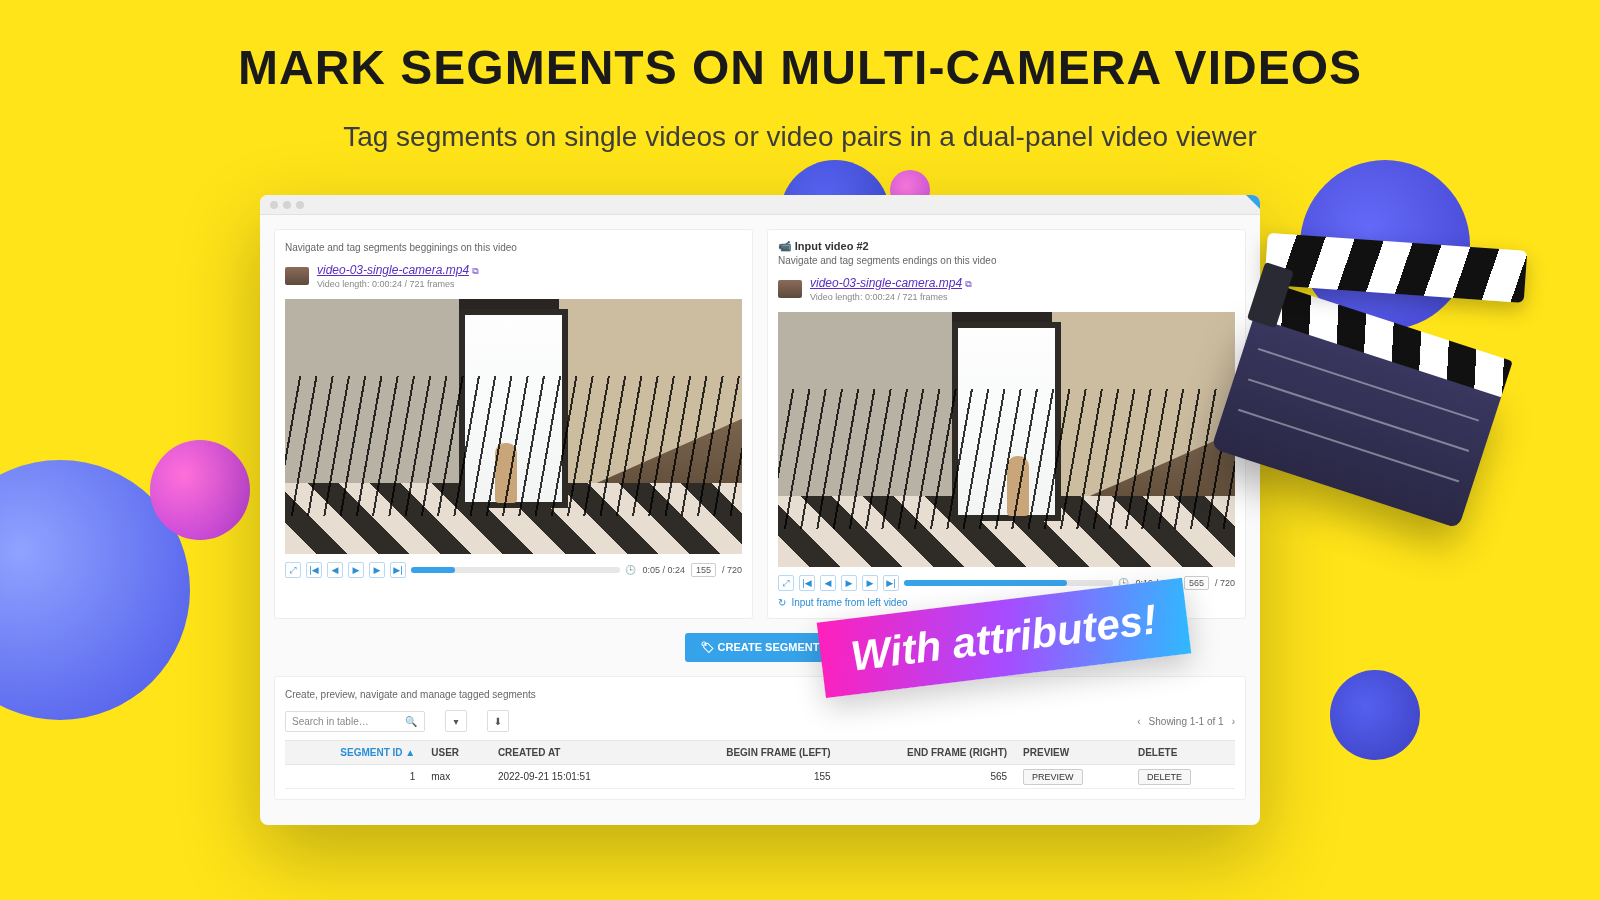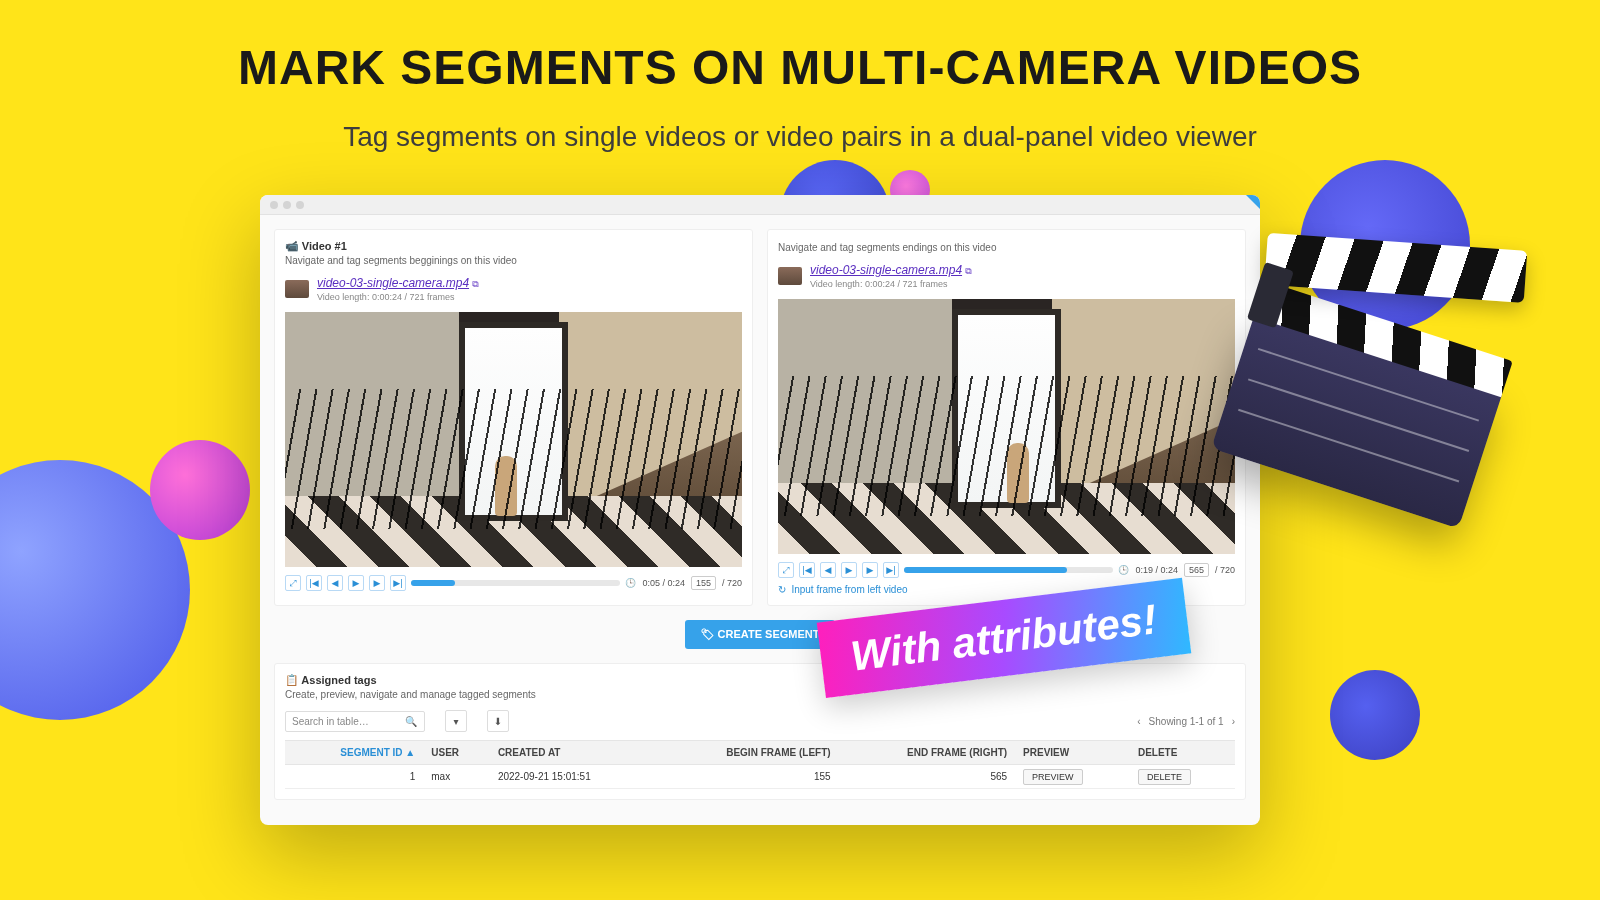--- a/index.html
+++ b/index.html
@@ -148,21 +148,20 @@
   <div class="blue-chevron"></div>
   <div class="titlebar">
     <div class="dot"></div>
     <div class="dot"></div>
     <div class="dot"></div>
   </div>
   <div class="content">
     <div class="dual">
 
       <div class="panel">
-        <div class="panel-title">📹 Video #1</div>
         <div class="panel-sub">Navigate and tag segments begginings on this video</div>
         <div class="fileinfo">
           <div class="thumb"></div>
           <div>
             <span class="filelink">video-03-single-camera.mp4</span>
             <span style="color:#5a2ec0;font-size:9px;"> ⧉</span><br>
             <span class="filemeta">Video length: 0:00:24 / 721 frames</span>
           </div>
         </div>
         <div class="video-frame">
@@ -187,20 +186,21 @@
           <div class="time">
             <span>🕒</span>
             <span>0:05 / 0:24</span>
             <span class="framebox">155</span>
             <span>/ <span>720</span></span>
           </div>
         </div>
       </div>
 
       <div class="panel">
+        <div class="panel-title">📹 Input video #2</div>
         <div class="panel-sub">Navigate and tag segments endings on this video</div>
         <div class="fileinfo">
           <div class="thumb"></div>
           <div>
             <span class="filelink">video-03-single-camera.mp4</span>
             <span style="color:#5a2ec0;font-size:9px;"> ⧉</span><br>
             <span class="filemeta">Video length: 0:00:24 / 721 frames</span>
           </div>
         </div>
         <div class="video-frame">
@@ -234,21 +234,20 @@
           <span>Input frame from left video</span>
         </div>
       </div>
     </div>
 
     <button class="create-seg">
       <span>🏷 </span><span>CREATE SEGMENT</span>
     </button>
 
     <div class="tags-section">
-      <div class="tags-title">📋 Assigned tags</div>
       <div class="tags-sub">Create, preview, navigate and manage tagged segments</div>
       <div class="table-toolbar">
         <div class="search">
           <span>Search in table…</span>
           <span style="float:right;">🔍</span>
         </div>
         <div class="tool-btn">
             <span>▾</span>
           </div>
         <div class="tool-btn">

